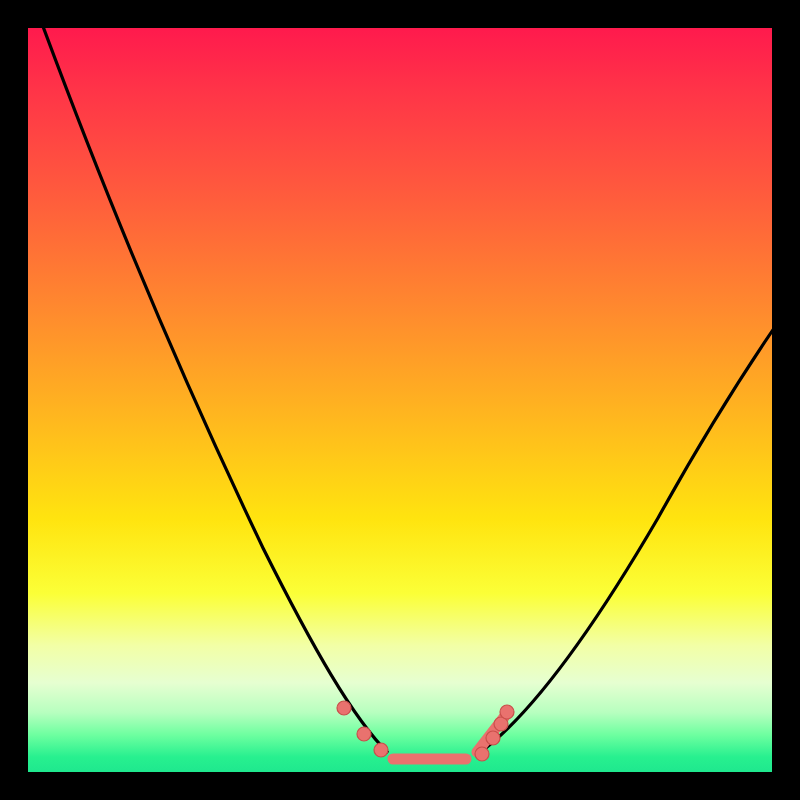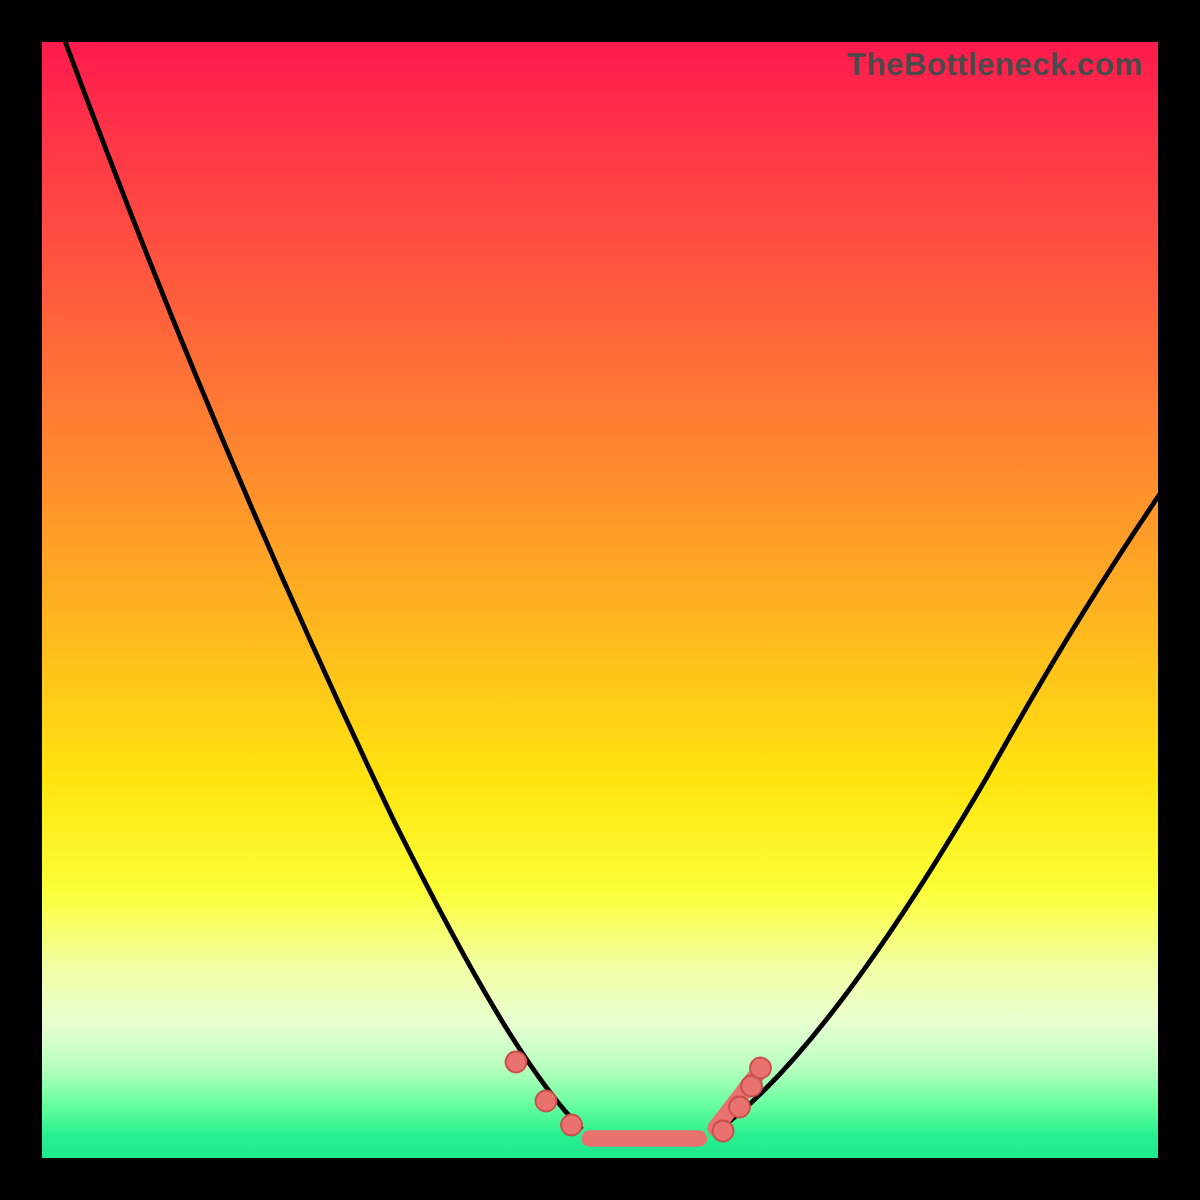--- a/index.html
+++ b/index.html
@@ -61,21 +61,20 @@
     stroke: #e9726e;
     stroke-width: 11;
     stroke-linecap: round;
   }
 </style>
 </head>
 <body>
 
 <div class="frame">
 
-  <div class="watermark">TheBottleneck.com</div>
 
   <svg class="curves" viewBox="0 0 744 744">
 
     <path d="M 10 -15
              C 60 120, 130 300, 235 520
              C 285 620, 325 690, 360 725" fill="none" stroke="#000" stroke-width="3.2"></path>
 
     <path d="M 450 726
              C 500 690, 560 610, 630 490
              C 680 400, 725 330, 760 280" fill="none" stroke="#000" stroke-width="3.2"></path>

